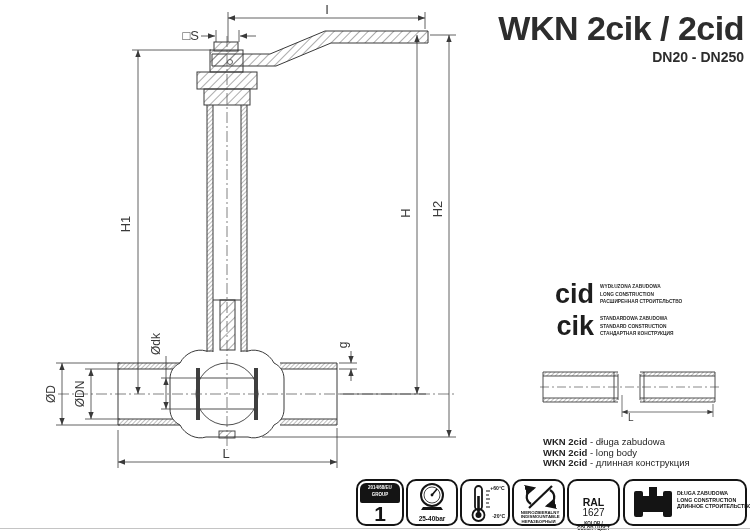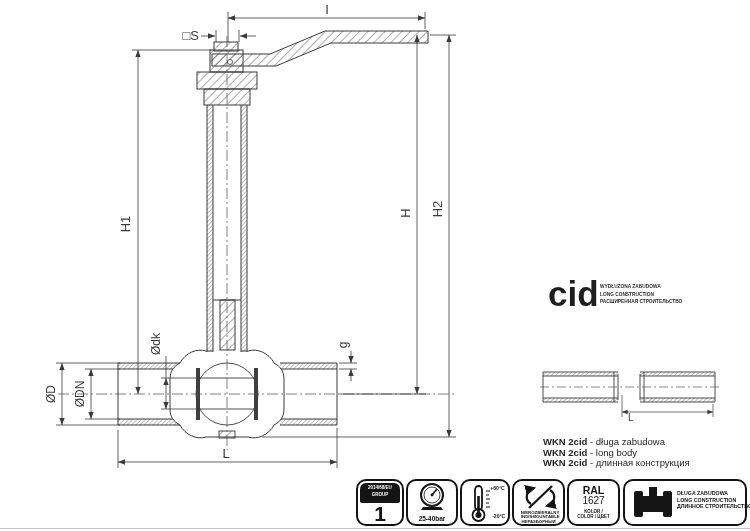--- a/index.html
+++ b/index.html
@@ -6,39 +6,39 @@
   #page{position:relative;width:750px;height:531px;background:#fff;overflow:hidden;
         font-family:"Liberation Sans",sans-serif;color:#2b2b2b;}
   svg text{font-family:"Liberation Sans",sans-serif;fill:#3a3a3a;}
   .abs{position:absolute;}
   
   #hdr{position:absolute;top:10px;right:6px;text-align:right;}
   #hdr .t{font-size:34px;font-weight:bold;letter-spacing:-0.5px;color:#2d2d2d;line-height:36px;}
   #hdr .s{font-size:14px;font-weight:bold;color:#2d2d2d;margin-top:3px;}
   
   .vrow{position:absolute;left:548px;display:flex;align-items:flex-start;}
-  .vcode{font-size:35px;font-weight:bold;line-height:22px;width:46px;color:#1e1e1e;text-align:right;}
+  .vcode{font-size:27px;font-weight:bold;line-height:22px;width:46px;color:#1e1e1e;text-align:right;}
   .vlines{margin-left:6px;padding-top:1px;}
   .tiny{font-size:6px;font-weight:bold;line-height:7.6px;transform:scale(.8);transform-origin:0 0;
         white-space:nowrap;color:#2b2b2b;}
   
   #caps{position:absolute;left:543px;top:437px;font-size:9.5px;line-height:10.5px;color:#1e1e1e;white-space:nowrap;}
   #caps b{font-weight:bold;}
   
   .badge{position:absolute;top:479px;height:47px;border:2px solid #141414;border-radius:10px;
          box-sizing:border-box;background:#fff;}
   .b-blk{position:absolute;top:2px;left:2px;right:2px;height:20px;background:#141414;
          border-radius:6px 6px 2px 2px;color:#fff;text-align:center;padding-top:2px;box-sizing:border-box;}
   .b-blk div{font-size:6px;font-weight:bold;line-height:7px;transform:scale(.75);transform-origin:50% 0;}
   .b-one{position:absolute;bottom:-2px;left:0;right:0;text-align:center;font-size:21px;font-weight:bold;color:#141414;}
   .b-cap{position:absolute;bottom:2px;left:0;right:0;text-align:center;font-size:6.5px;font-weight:bold;color:#141414;}
   .b-t{position:absolute;font-size:6px;font-weight:bold;color:#141414;transform:scale(.85);}
   .b-stack{position:absolute;bottom:0px;left:0;right:0;text-align:center;font-size:6px;font-weight:bold;
            line-height:6.4px;transform:scale(.72);transform-origin:50% 100%;color:#141414;white-space:nowrap;}
-  .ral-n{ text-align:center;font-weight:bold;font-size:10.5px;line-height:11px;margin-top:4px;color:#141414;}
+  .ral-n{ text-align:center;font-weight:bold;font-size:10.5px;line-height:11px;margin-top:16px;color:#141414;}
   .ral-c{ text-align:center;font-size:10px;line-height:10px;color:#141414;}
   .ral-k{ text-align:center;font-size:6px;font-weight:bold;line-height:6.5px;margin-top:3px;
           transform:scale(.75);transform-origin:50% 0;color:#141414;white-space:nowrap;}
   .b6-lines{position:absolute;left:52px;top:10px;font-size:6px;font-weight:bold;line-height:7.2px;
             transform:scale(.88);transform-origin:0 0;color:#141414;white-space:nowrap;}
   #btmrule{position:absolute;left:0;right:0;top:528px;height:1px;background:#c4c4c4;}
 </style>
 </head>
 <body>
 
@@ -139,27 +139,39 @@
     <text transform="translate(130,224) rotate(-90)" font-size="13" text-anchor="middle">H1</text>
     <text transform="translate(410,213) rotate(-90)" font-size="13" text-anchor="middle">H</text>
     <text transform="translate(442,209) rotate(-90)" font-size="13" text-anchor="middle">H2</text>
     <text transform="translate(55,394) rotate(-90)" font-size="12" text-anchor="middle">ØD</text>
     <text transform="translate(84,394) rotate(-90)" font-size="12" text-anchor="middle">ØDN</text>
     <text transform="translate(160,344) rotate(-90)" font-size="12" text-anchor="middle">Ødk</text>
     <text transform="translate(347,345) rotate(-90)" font-size="12" text-anchor="middle">g</text>
     <text x="226" y="458" font-size="13" text-anchor="middle">L</text>
   </svg>
 
+  <div id="hdr">
+    <div class="t">WKN 2cik / 2cid</div>
+    <div class="s">DN20 - DN250</div>
+  </div>
 
   <div class="vrow" style="top:283px;">
     <div class="vcode">cid</div>
     <div class="vlines">
       <div class="tiny">WYDŁUŻONA ZABUDOWA</div>
       <div class="tiny">LONG CONSTRUCTION</div>
       <div class="tiny">РАСШИРЕННАЯ СТРОИТЕЛЬСТВО</div>
+    </div>
+  </div>
+  <div class="vrow" style="top:315px;">
+    <div class="vcode">cik</div>
+    <div class="vlines">
+      <div class="tiny">STANDARDOWA ZABUDOWA</div>
+      <div class="tiny">STANDARD CONSTRUCTION</div>
+      <div class="tiny">СТАНДАРТНАЯ КОНСТРУКЦИЯ</div>
     </div>
   </div>
 
   <svg class="abs" style="left:540px;top:365px;" width="210" height="58" viewBox="0 0 210 58">
     <defs>
       <marker id="ar2" viewBox="0 0 10 10" refX="10" refY="5" markerWidth="8" markerHeight="8" orient="auto-start-reverse">
           <path d="M0,1.2 L10,5 L0,8.8 Z" fill="#3a3a3a"></path>
         </marker>
       <pattern id="h45m" width="3" height="3" patternUnits="userSpaceOnUse" patternTransform="rotate(45)">
         <line x1="0" y1="0" x2="0" y2="3" stroke="#5a5a5a" stroke-width="0.8"></line>

